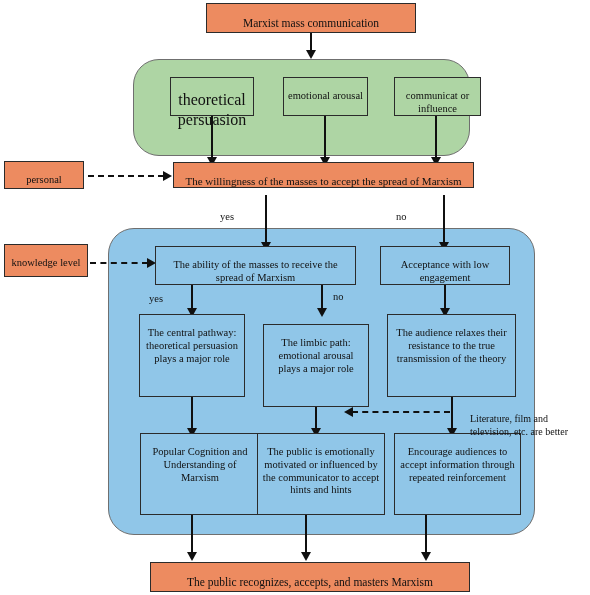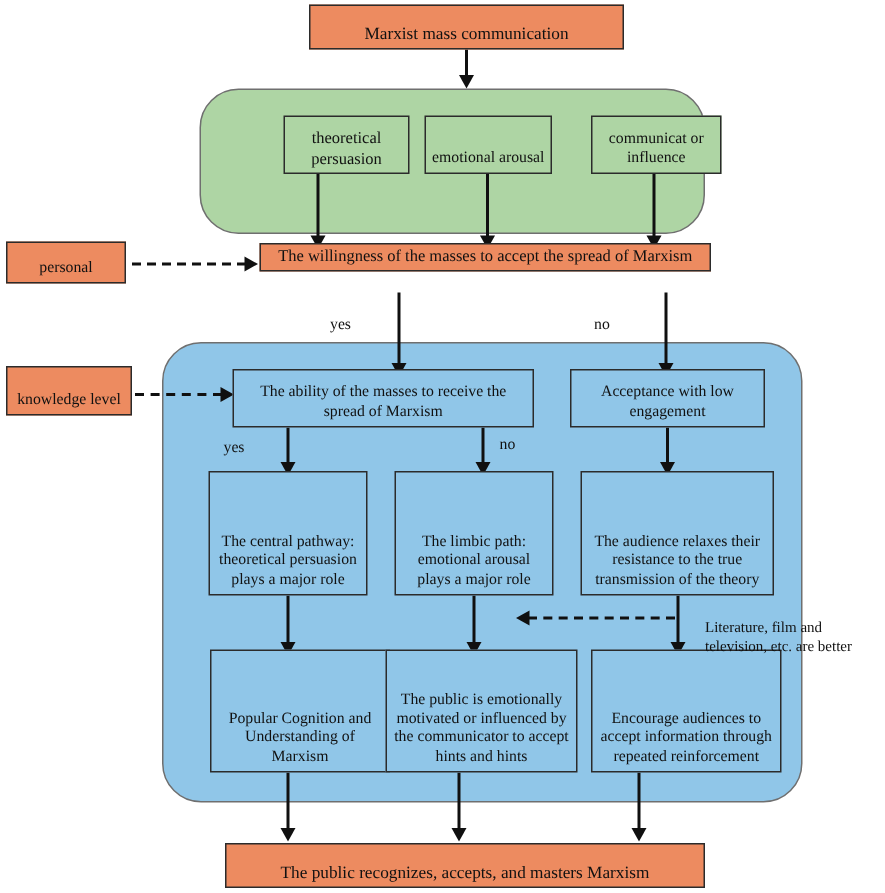--- a/index.html
+++ b/index.html
@@ -14,26 +14,26 @@
     height:595px;
     overflow:hidden;
     background:#ffffff;
   }
 
   
   .node{
     position:absolute;
     box-sizing:border-box;
     display:flex;
-    align-items:flex-end;
+    align-items:flex-start;
     justify-content:center;
     text-align:center;
     border:1.3px solid #2b2b2b;
     line-height:1.22;
-    padding:2px 4px;
+    padding:12px 4px;
     z-index:6;
   }
   .orange{ background:#ed8b60; }
   .green-inner{ background:#aed5a4; }
   .blue-inner{ background:#90c6e8; }
 
   
   .container{
     position:absolute;
     box-sizing:border-box;
@@ -99,21 +99,21 @@
 
   <div class="node orange" style="left:206px; top:3px; width:210px; height:30px; font-size:11.5px;">
     <span>Marxist mass communication</span>
   </div>
 
   <div class="vline" style="left:309.7px; top:33px; height:20px;"></div>
   <div class="arrowhead" style="left:305.5px; top:50px;"></div>
 
   <div class="container green-panel" style="left:133px; top:59px; width:337px; height:97px;"></div>
 
-  <div class="node green-inner" style="left:170px; top:77px; width:84px; height:39px; font-size:11px;margin-left:19px;">
+  <div class="node green-inner" style="left:170px; top:77px; width:84px; height:39px; font-size:16px;">
     <span>theoretical persuasion</span>
   </div>
   <div class="node green-inner" style="left:283px; top:77px; width:85px; height:39px; font-size:10.5px;">
     <span>emotional arousal</span>
   </div>
   <div class="node green-inner" style="left:394px; top:77px; width:87px; height:39px; font-size:10.5px;">
     <span>communicat or influence</span>
   </div>
 
   <div class="vline" style="left:210.7px; top:116px; height:44px;"></div>
@@ -165,21 +165,21 @@
   <div class="vline" style="left:320.7px; top:285px; height:26px;"></div>
   <div class="arrowhead" style="left:316.5px; top:308px;"></div>
   <div class="label" style="left:333px; top:291px; font-size:10.5px;">no</div>
 
   <div class="vline" style="left:443.7px; top:285px; height:26px;"></div>
   <div class="arrowhead" style="left:439.5px; top:308px;"></div>
 
   <div class="node blue-inner" style="left:139px; top:314px; width:106px; height:83px; font-size:10.5px;">
     <span>The central pathway: theoretical persuasion plays a major role</span>
   </div>
-  <div class="node blue-inner" style="left:263px; top:314px; width:106px; height:83px; font-size:10.5px;">
+  <div class="node blue-inner" style="left:263px; top:324px; width:106px; height:83px; font-size:10.5px;">
     <span>The limbic path: emotional arousal plays a major role</span>
   </div>
   <div class="node blue-inner" style="left:387px; top:314px; width:129px; height:83px; font-size:10.5px;">
     <span>The audience relaxes their resistance to the true transmission of the theory</span>
   </div>
 
   <div class="vline" style="left:190.7px; top:397px; height:34px;"></div>
   <div class="arrowhead" style="left:186.5px; top:428px;"></div>
 
   <div class="vline" style="left:314.7px; top:397px; height:34px;"></div>

